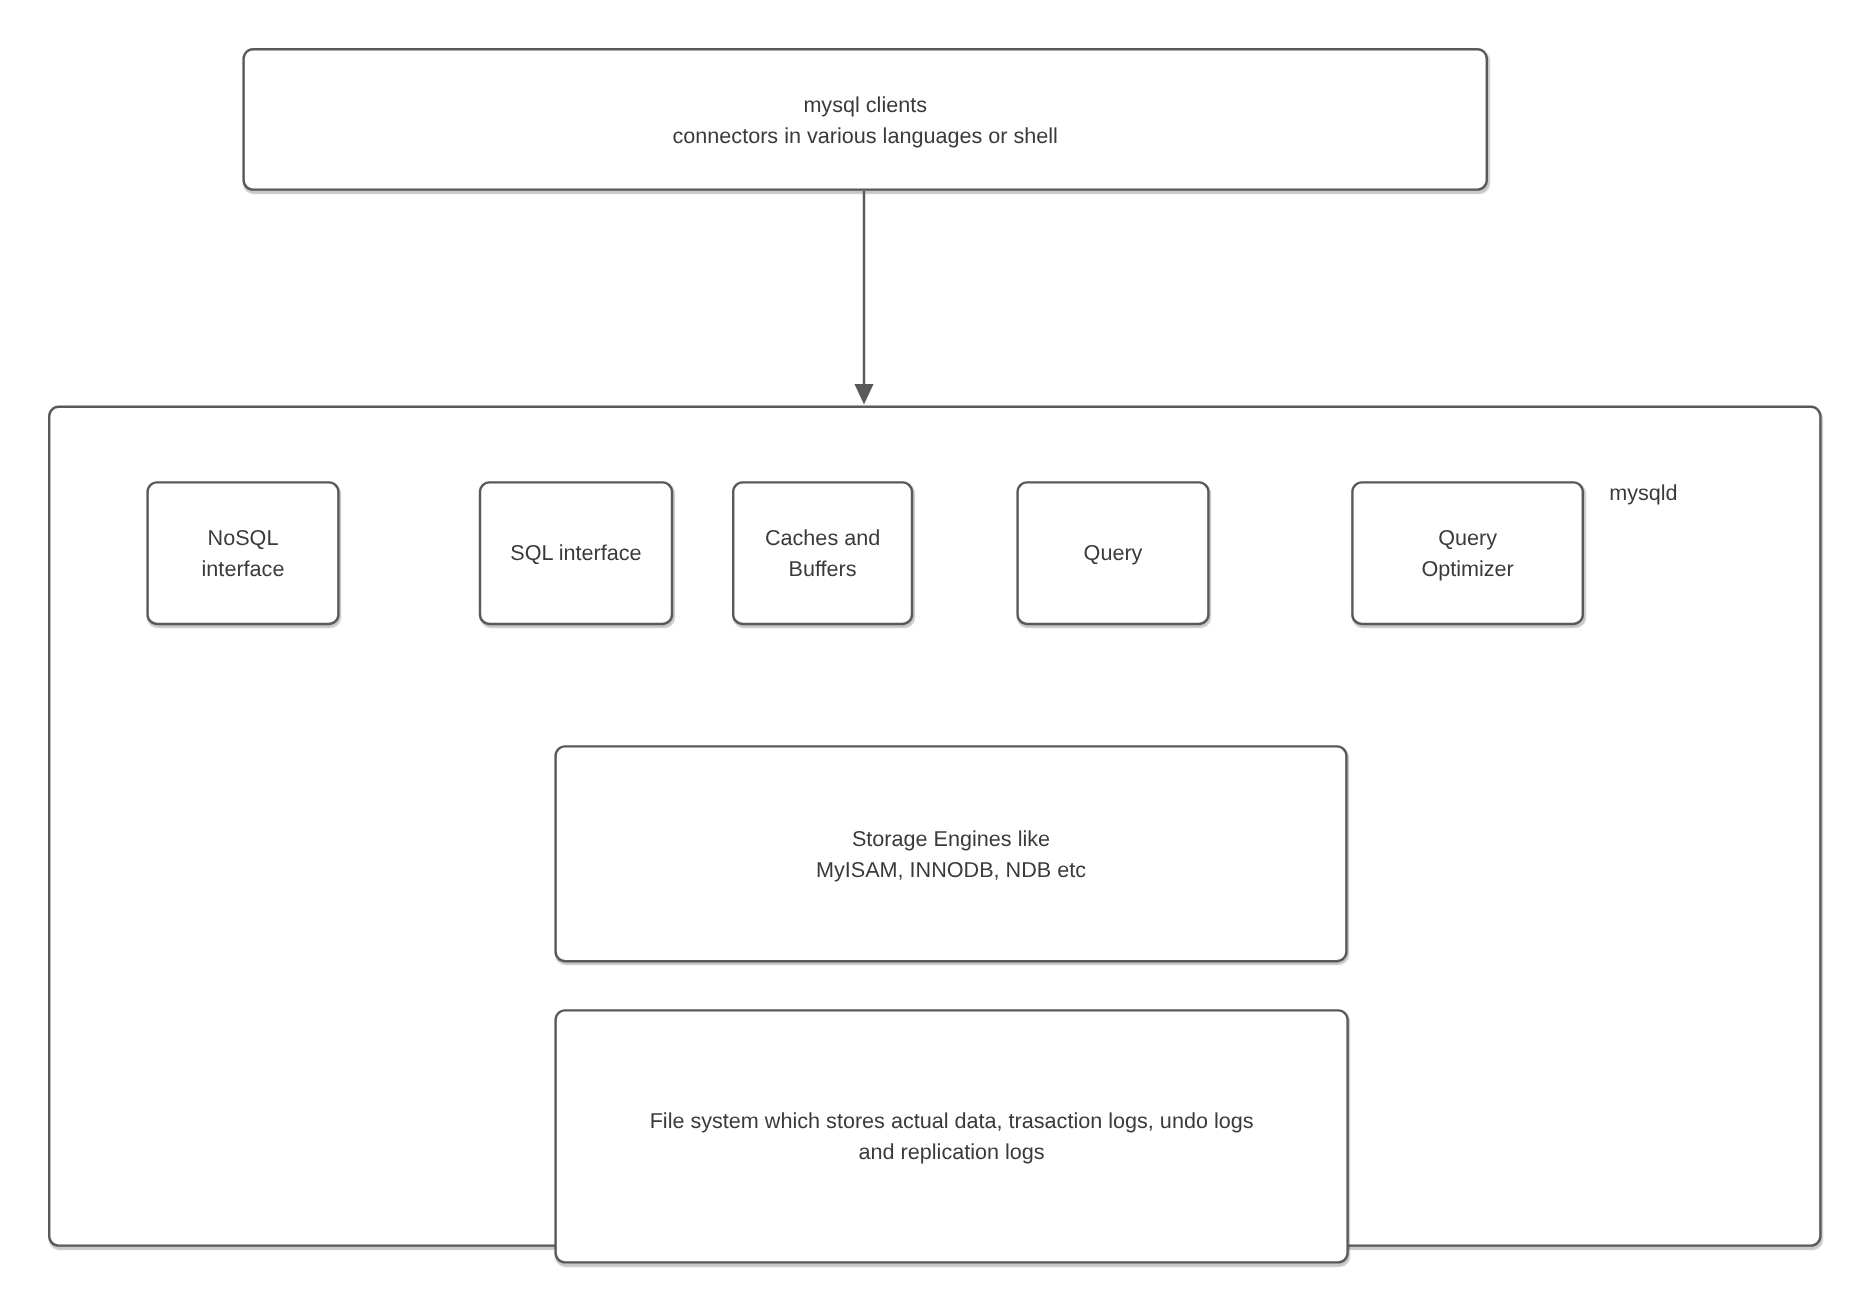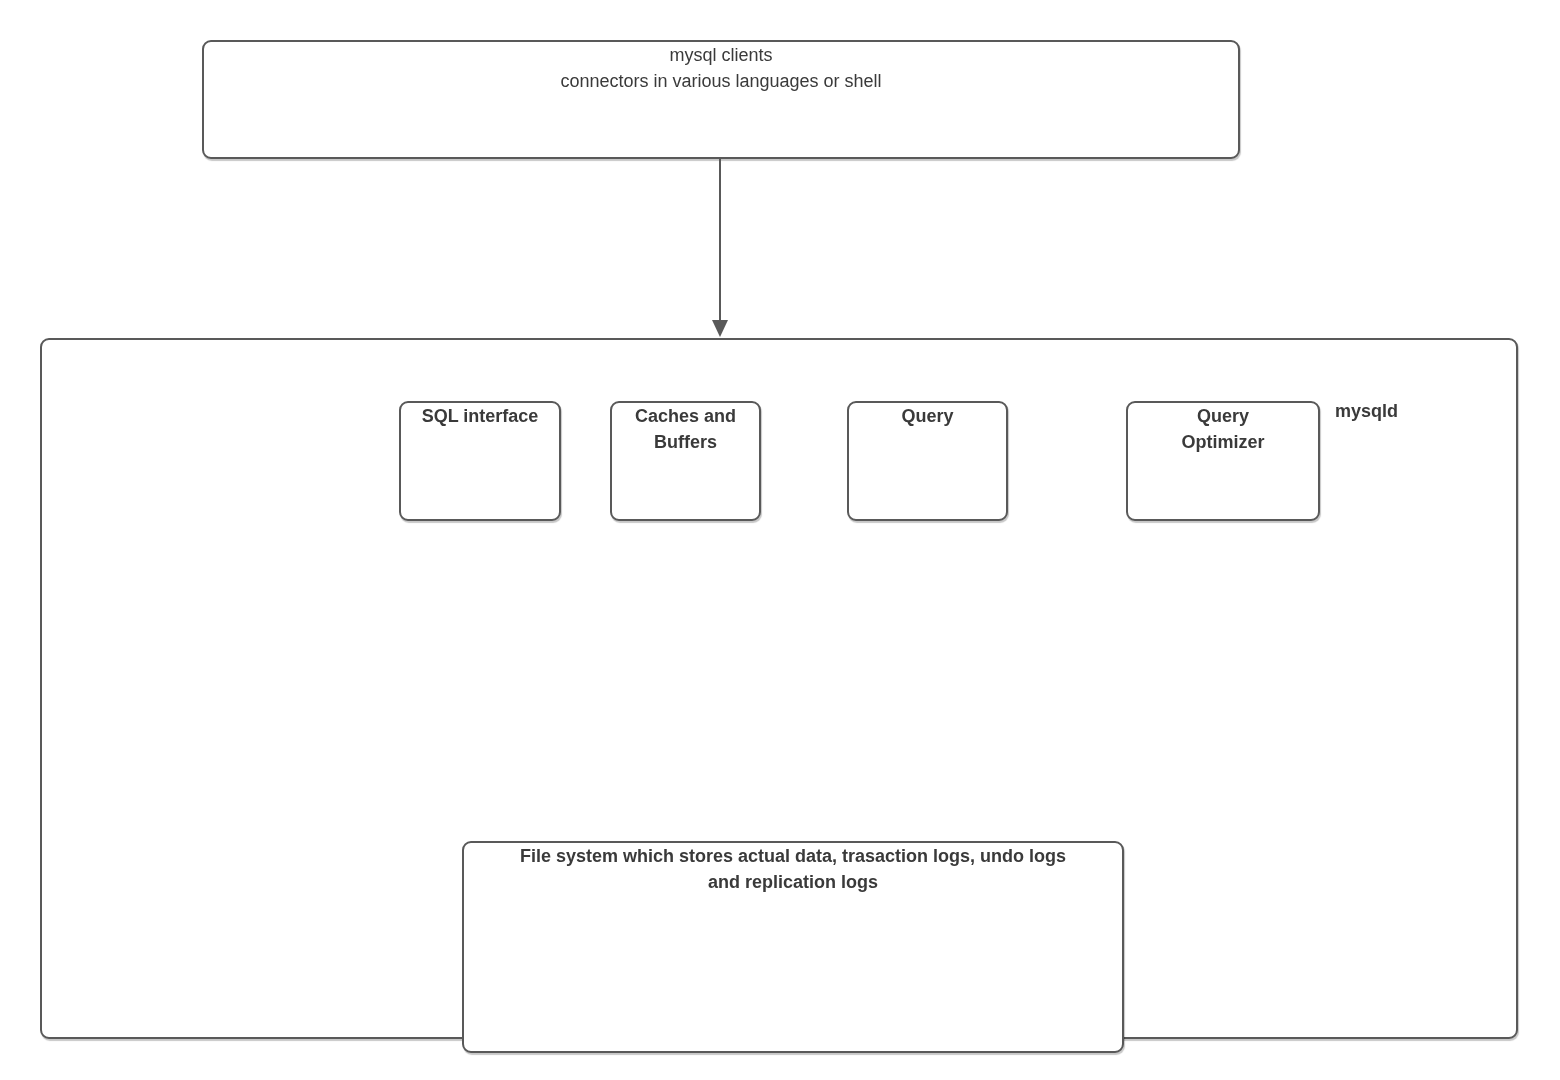--- a/index.html
+++ b/index.html
@@ -15,37 +15,38 @@
     background: #ffffff;
     overflow: hidden;
   }
   .node {
     position: absolute;
     box-sizing: border-box;
     border: 2px solid #595959;
     border-radius: 9px;
     background: #ffffff;
     display: flex;
+    align-items: center;
     justify-content: center;
     text-align: center;
     color: #3a3a3a;
     font-size: 18px;
     line-height: 26px;
     box-shadow: 1px 2px 1px rgba(0,0,0,0.22);
   }
   .node .label {
     white-space: pre-line;
     padding: 0 10px;
   }
   
   .client-box { left: 202px; top: 40px; width: 1038px; height: 119px; }
   
   .mysqld-box {
     left: 40px; top: 338px; width: 1478px; height: 701px;
-    align-items: flex-start; justify-content: flex-start; font-weight: bold;
+    align-items: flex-start; justify-content: flex-start;
   }
   .mysqld-label {
     position: absolute;
     top: 60px;
     right: 118px;
     font-size: 18px;
     line-height: 22px;
     color: #3a3a3a;
     white-space: pre-line;
   }
@@ -78,39 +79,47 @@
 
   <svg class="flow-arrow" viewBox="0 0 40 180" xmlns="http://www.w3.org/2000/svg">
     <line x1="20" y1="0" x2="20" y2="163" stroke="#595959" stroke-width="2"></line>
     <path d="M 12 161 L 28 161 L 20 178 Z" fill="#595959"></path>
   </svg>
 
   <div class="node mysqld-box">
 
     <div class="mysqld-label">mysqld</div>
 
+    <div class="node comp comp-0">
+      <div class="label">NoSQL
+interface</div>
+    </div>
 
     <div class="node comp comp-1">
       <div class="label">SQL interface</div>
     </div>
 
     <div class="node comp comp-2">
       <div class="label">Caches and
 Buffers</div>
     </div>
 
     <div class="node comp comp-3">
       <div class="label">Query</div>
     </div>
 
     <div class="node comp comp-4">
       <div class="label">Query
 Optimizer</div>
     </div>
 
+    <div class="node storage-box">
+      <div class="label">Storage Engines like
+MyISAM, INNODB, NDB etc</div>
+    </div>
 
     <div class="node filesystem-box">
       <div class="label">File system which stores actual data, trasaction logs, undo logs
 and replication logs</div>
     </div>
 
   </div>
 
 </div>
 

